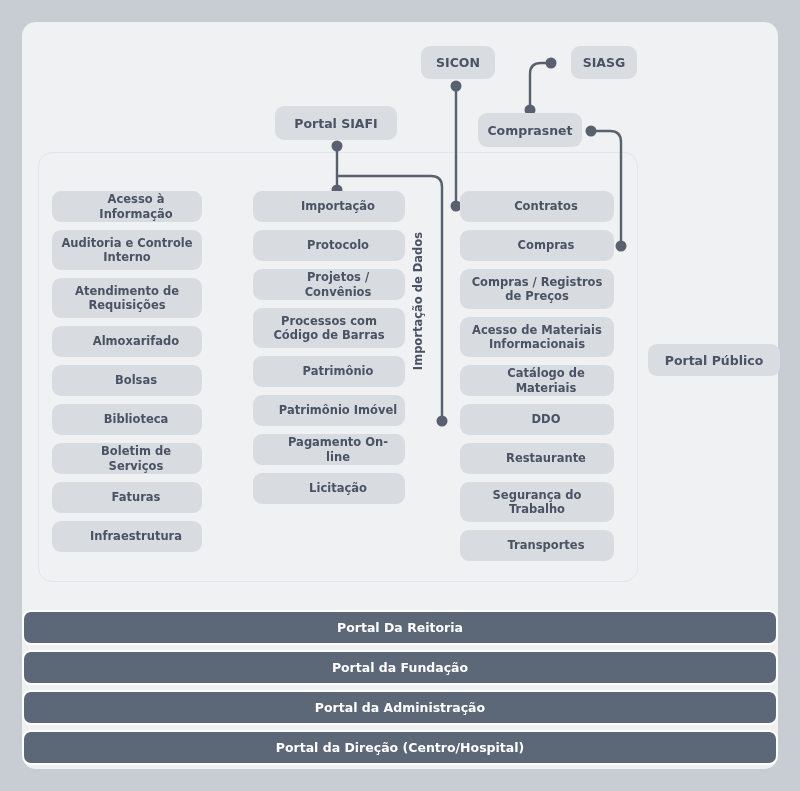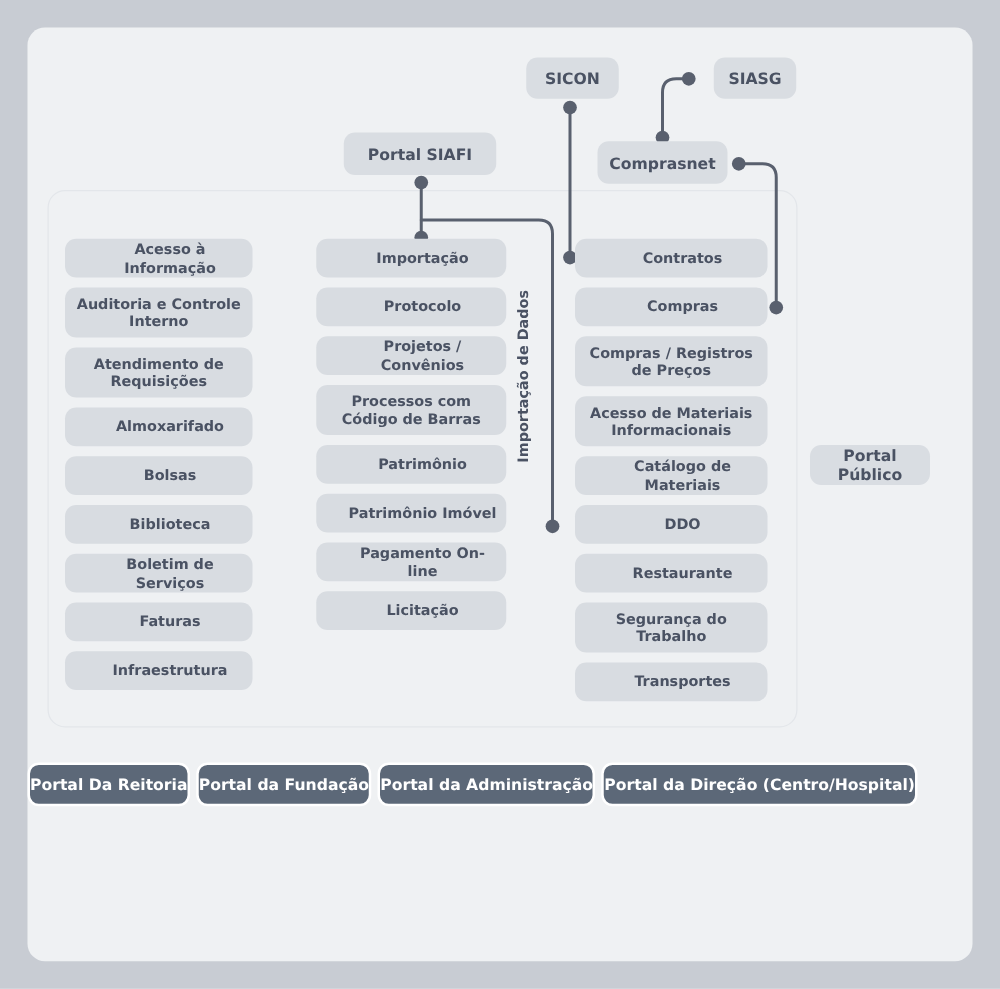--- a/index.html
+++ b/index.html
@@ -44,21 +44,21 @@
     align-items: center;
     justify-content: center;
     text-align: center;
     box-sizing: border-box;
     line-height: 1.2;
   }
   .node-sicon   { left: 421px; top: 46px;  width: 74px;  height: 33px; }
   .node-siasg   { left: 571px; top: 46px;  width: 66px;  height: 33px; }
   .node-siafi   { left: 275px; top: 106px; width: 122px; height: 34px; }
   .node-compras { left: 478px; top: 113px; width: 104px; height: 34px; }
-  .node-publico { left: 648px; top: 356px; width: 96px; height: 32px; }
+  .node-publico { left: 648px; top: 344px; width: 132px; height: 32px; }
 
   
   .group-box {
     position: absolute;
     left: 38px;
     top: 152px;
     width: 600px;
     height: 430px;
     border: 1px solid #e3e6ea;
     border-radius: 14px;
@@ -118,21 +118,21 @@
     pointer-events: none;
   }
 
   
   .bars {
     position: absolute;
     left: 22px;
     top: 610px;
     width: 756px;
     display: flex;
-    flex-direction: row;
+    flex-direction: column;
     gap: 5px;
   }
   .bar {
     height: 35px;
     background: #5c6878;
     border: 2px solid #ffffff;
     border-radius: 9px;
     color: #ffffff;
     font-weight: bold;
     font-size: 12.5px;

